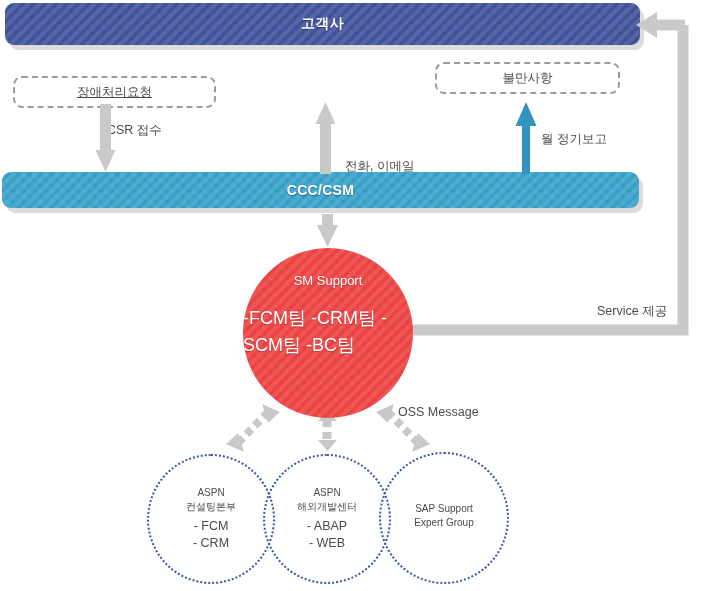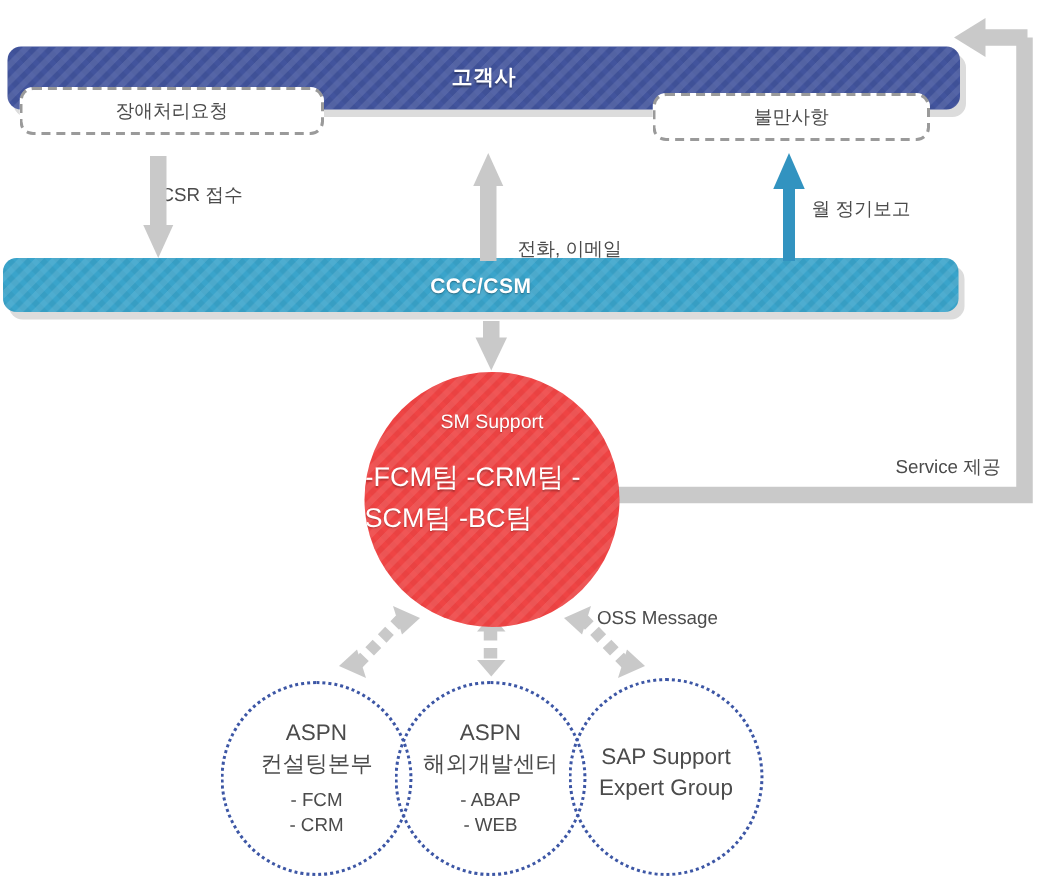--- a/index.html
+++ b/index.html
@@ -50,21 +50,20 @@
     background-size: 11px 11px, 11px 11px;
     pointer-events: none;
   }
 
   #customer-bar {
     left: 5px; top: 3px;
     width: 635px; height: 42px;
     background: #42549d;
     font-size: 14px;
     font-weight: bold;
-    margin-top: 28px;
   }
   #ccc-csm-bar {
     left: 2px; top: 172px;
     width: 637px; height: 36px;
     background: #3aa4cb;
     font-size: 14px;
     font-weight: bold;
   }
 
   
@@ -74,21 +73,21 @@
     border: 2px dashed #9a9a9a;
     border-radius: 9px;
     background: #ffffff;
     display: flex;
     align-items: center;
     justify-content: center;
     font-size: 12.5px;
     color: #4b4b4b;
     box-sizing: border-box;
   }
-  #box-fault   { left: 13px;  top: 58px; width: 203px; }
+  #box-fault   { left: 13px;  top: 76px; width: 203px; text-decoration: underline; }
   #box-inquiry { left: 228px; top: 62px; width: 180px; }
   #box-claim   { left: 435px; top: 62px; width: 185px; align-items: center; }
 
   
   .arrow-label {
     position: absolute;
     font-size: 12.5px;
     color: #4b4b4b;
     white-space: pre-line;
     line-height: 1.45;
@@ -154,21 +153,21 @@
     align-items: center;
     justify-content: center;
     text-align: center;
     font-size: 12.5px;
     color: #4b4b4b;
     line-height: 1.35;
   }
   #circle-aspn-consulting { left: 147px; top: 454px; width: 128px; height: 130px; }
   #circle-aspn-overseas   { left: 263px; top: 454px; width: 128px; height: 130px; }
   #circle-sap-expert      { left: 379px; top: 452px; width: 130px; height: 132px; }
-  .dc-title { white-space: pre-line; font-size: 15px; }
+  .dc-title { white-space: pre-line; font-size: 10px; }
   .dc-sub   { white-space: pre-line; font-size: 12.5px; margin-top: 5px; }
 
   
   #arrow-layer {
     position: absolute;
     left: 0; top: 0;
     width: 703px; height: 591px;
     pointer-events: none;
     z-index: 3;
   }

